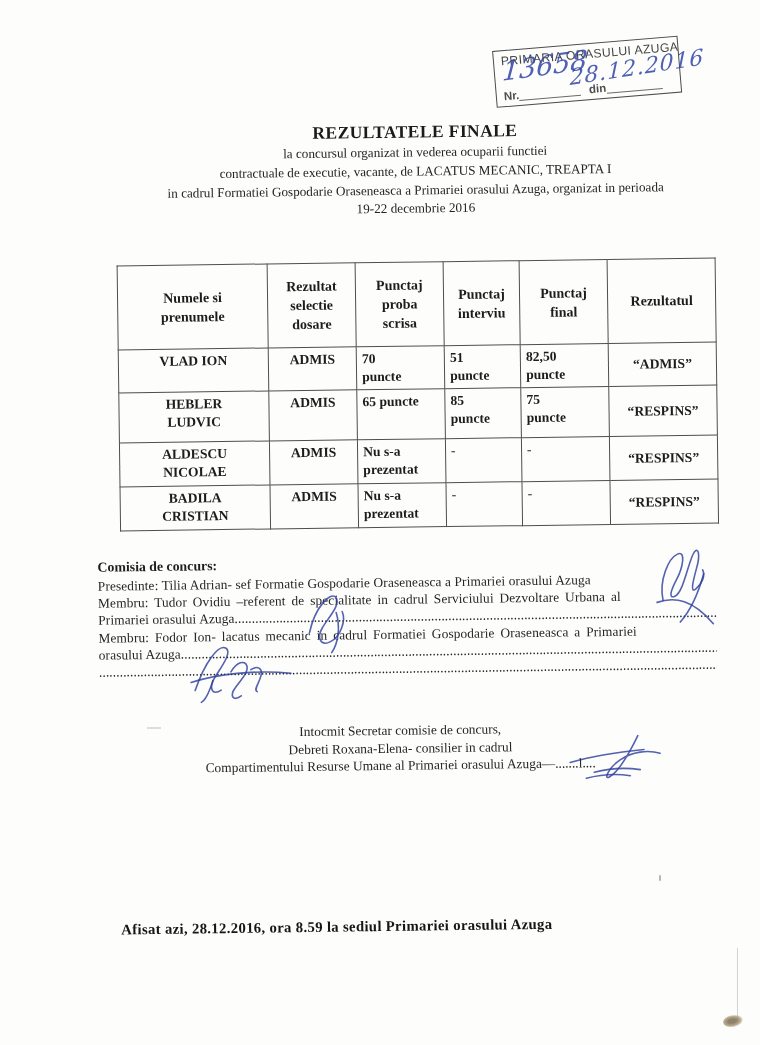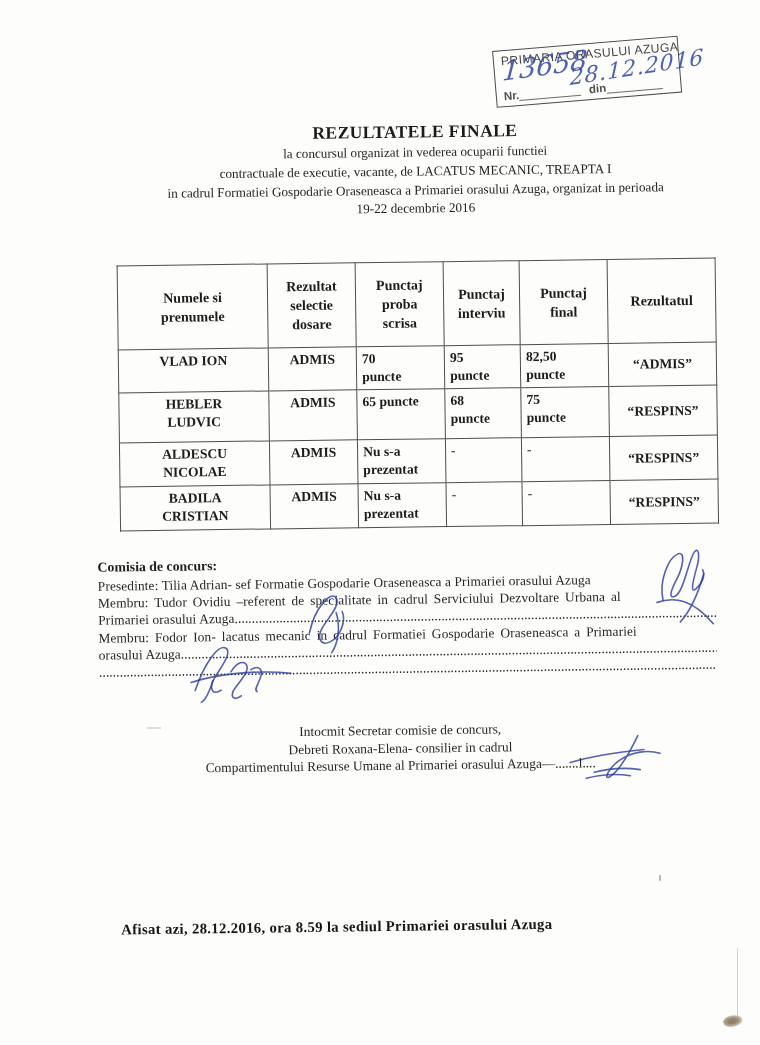--- a/index.html
+++ b/index.html
@@ -168,32 +168,32 @@
 final</th>
           <th class="c-center">Rezultatul</th>
         </tr>
       </thead>
       <tbody>
         <tr class="r1">
           <td class="c-center">VLAD ION</td>
           <td class="c-center">ADMIS</td>
           <td class="c-left">70
 puncte</td>
-          <td class="c-left">95
+          <td class="c-left">51
 puncte</td>
           <td class="c-left">82,50
 puncte</td>
           <td class="c-center" style="vertical-align:middle">“ADMIS”</td>
         </tr>
         <tr class="r2">
           <td class="c-center">HEBLER
 LUDVIC</td>
           <td class="c-center">ADMIS</td>
           <td class="c-left">65 puncte</td>
-          <td class="c-left">68
+          <td class="c-left">85
 puncte</td>
           <td class="c-left">75
 puncte</td>
           <td class="c-center" style="vertical-align:middle">“RESPINS”</td>
         </tr>
         <tr class="r3">
           <td class="c-center">ALDESCU
 NICOLAE</td>
           <td class="c-center">ADMIS</td>
           <td class="c-left">Nu s-a

